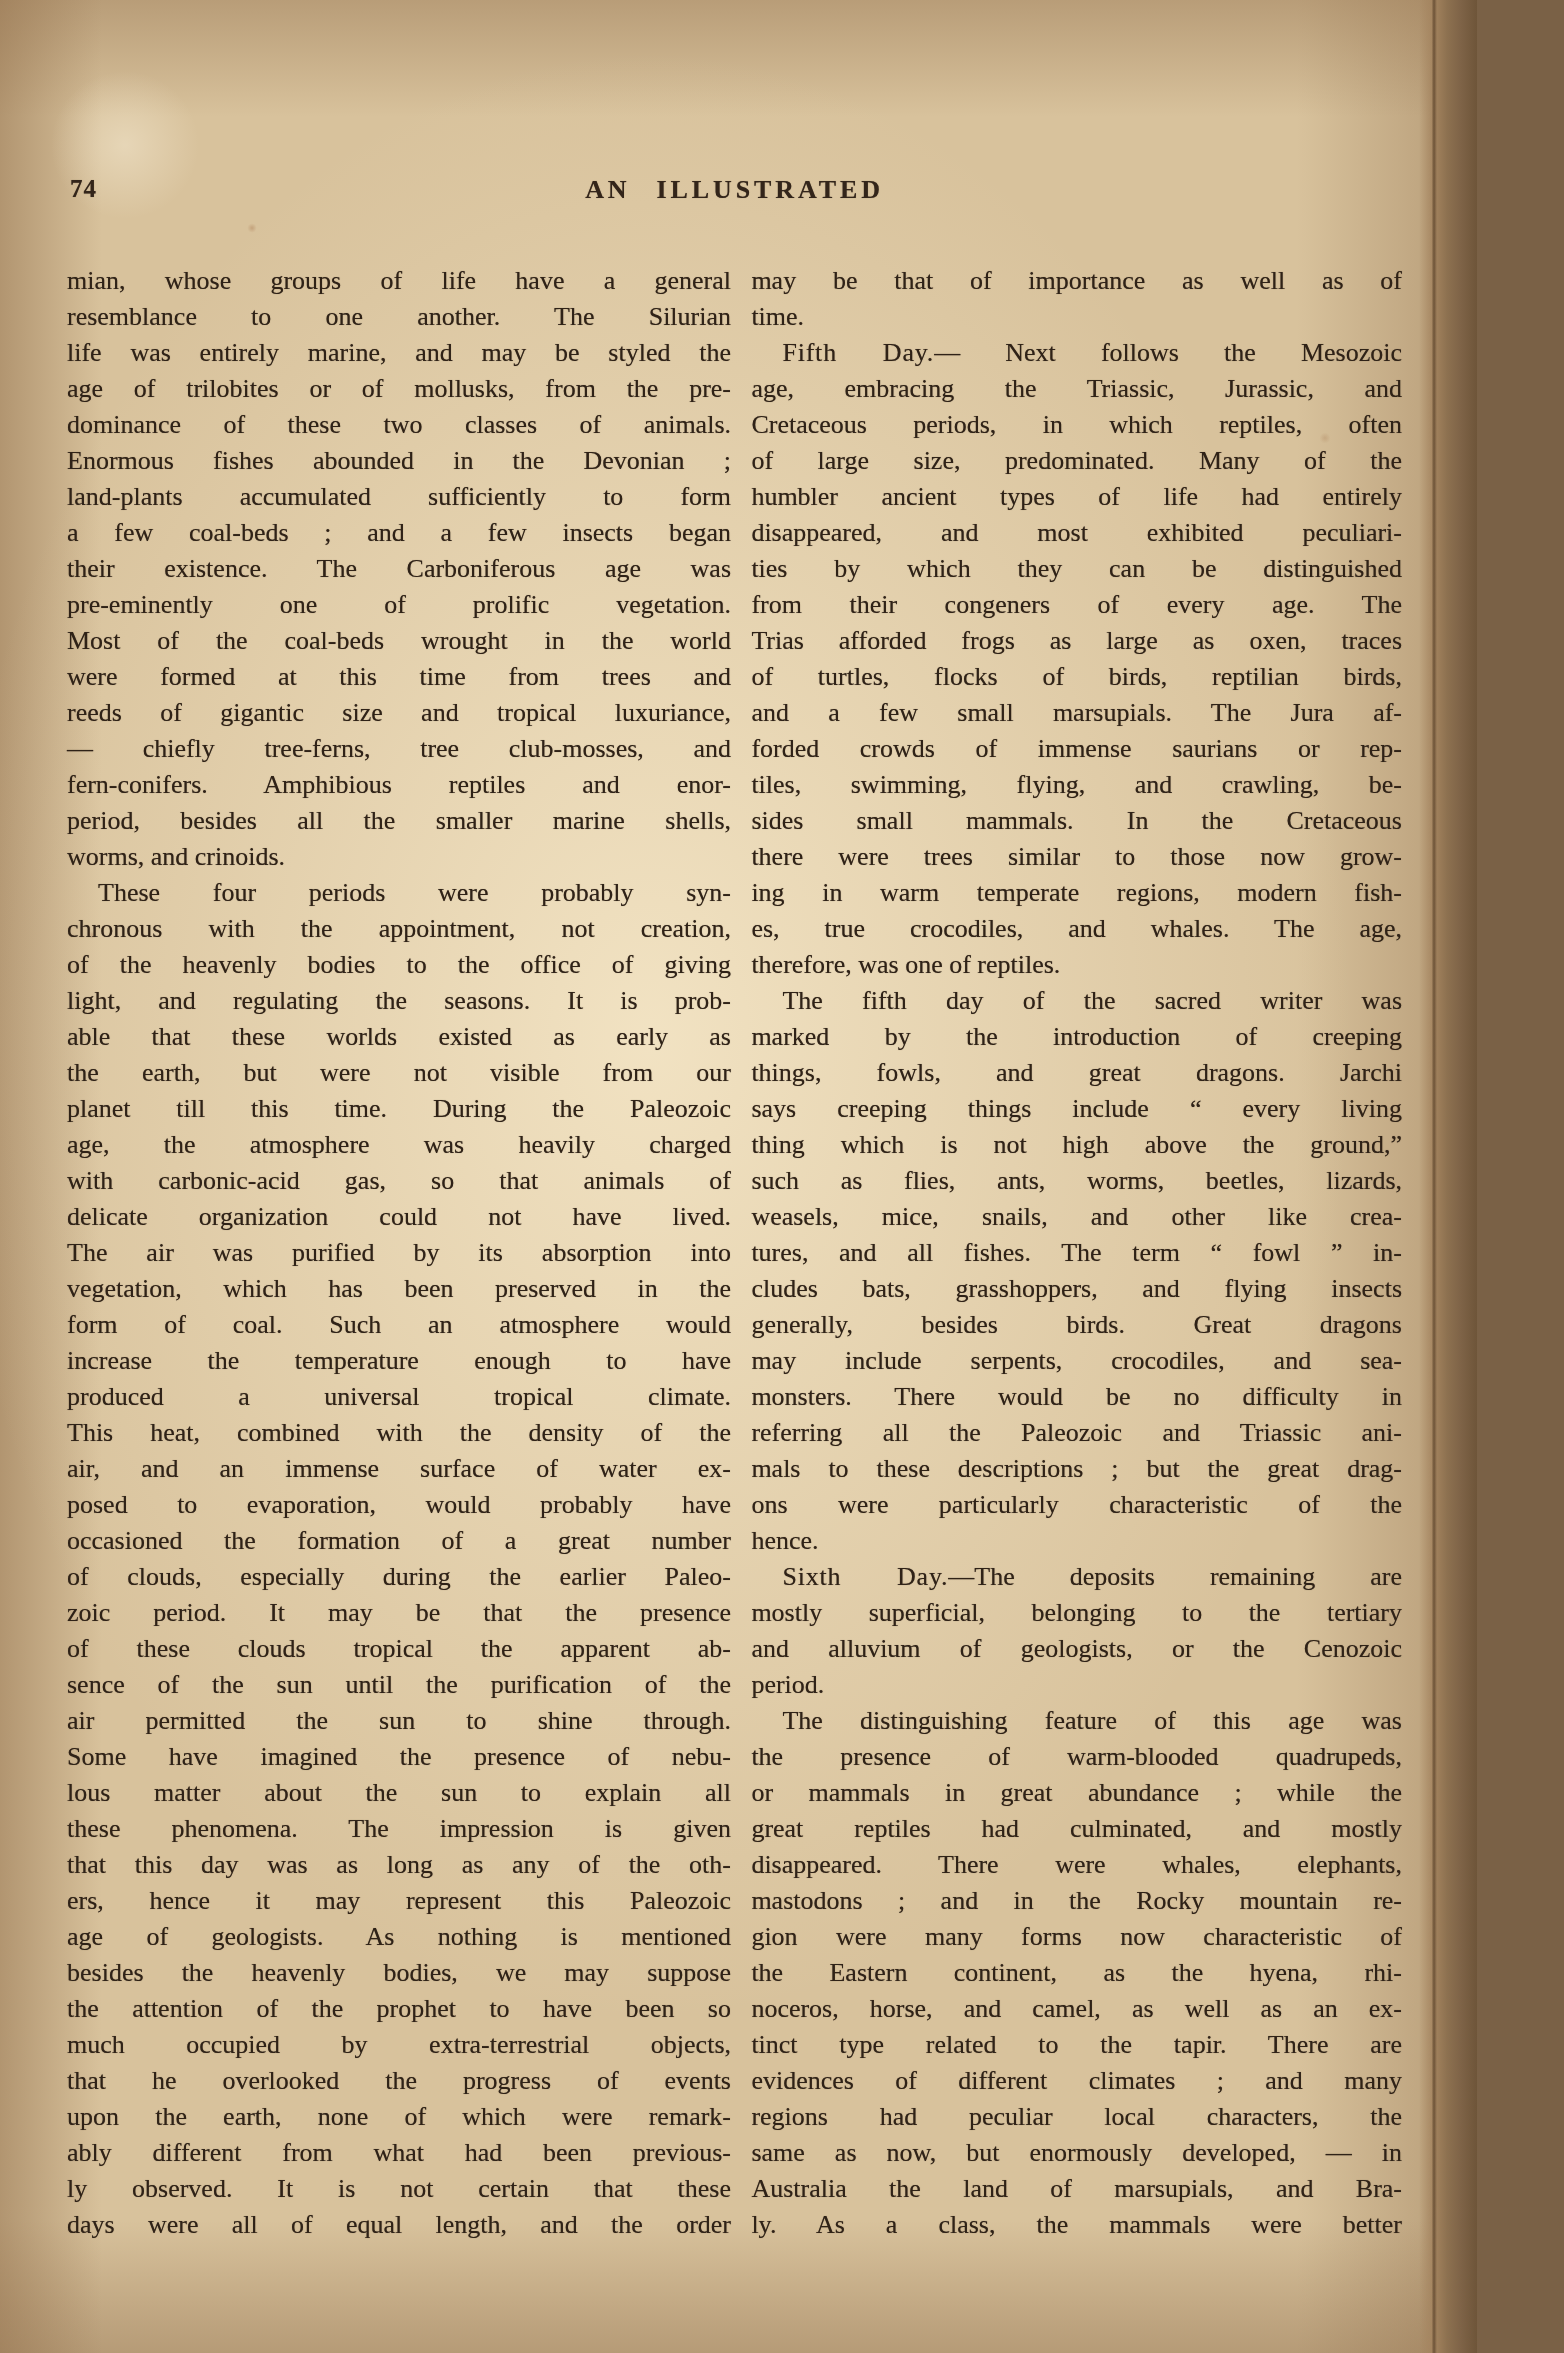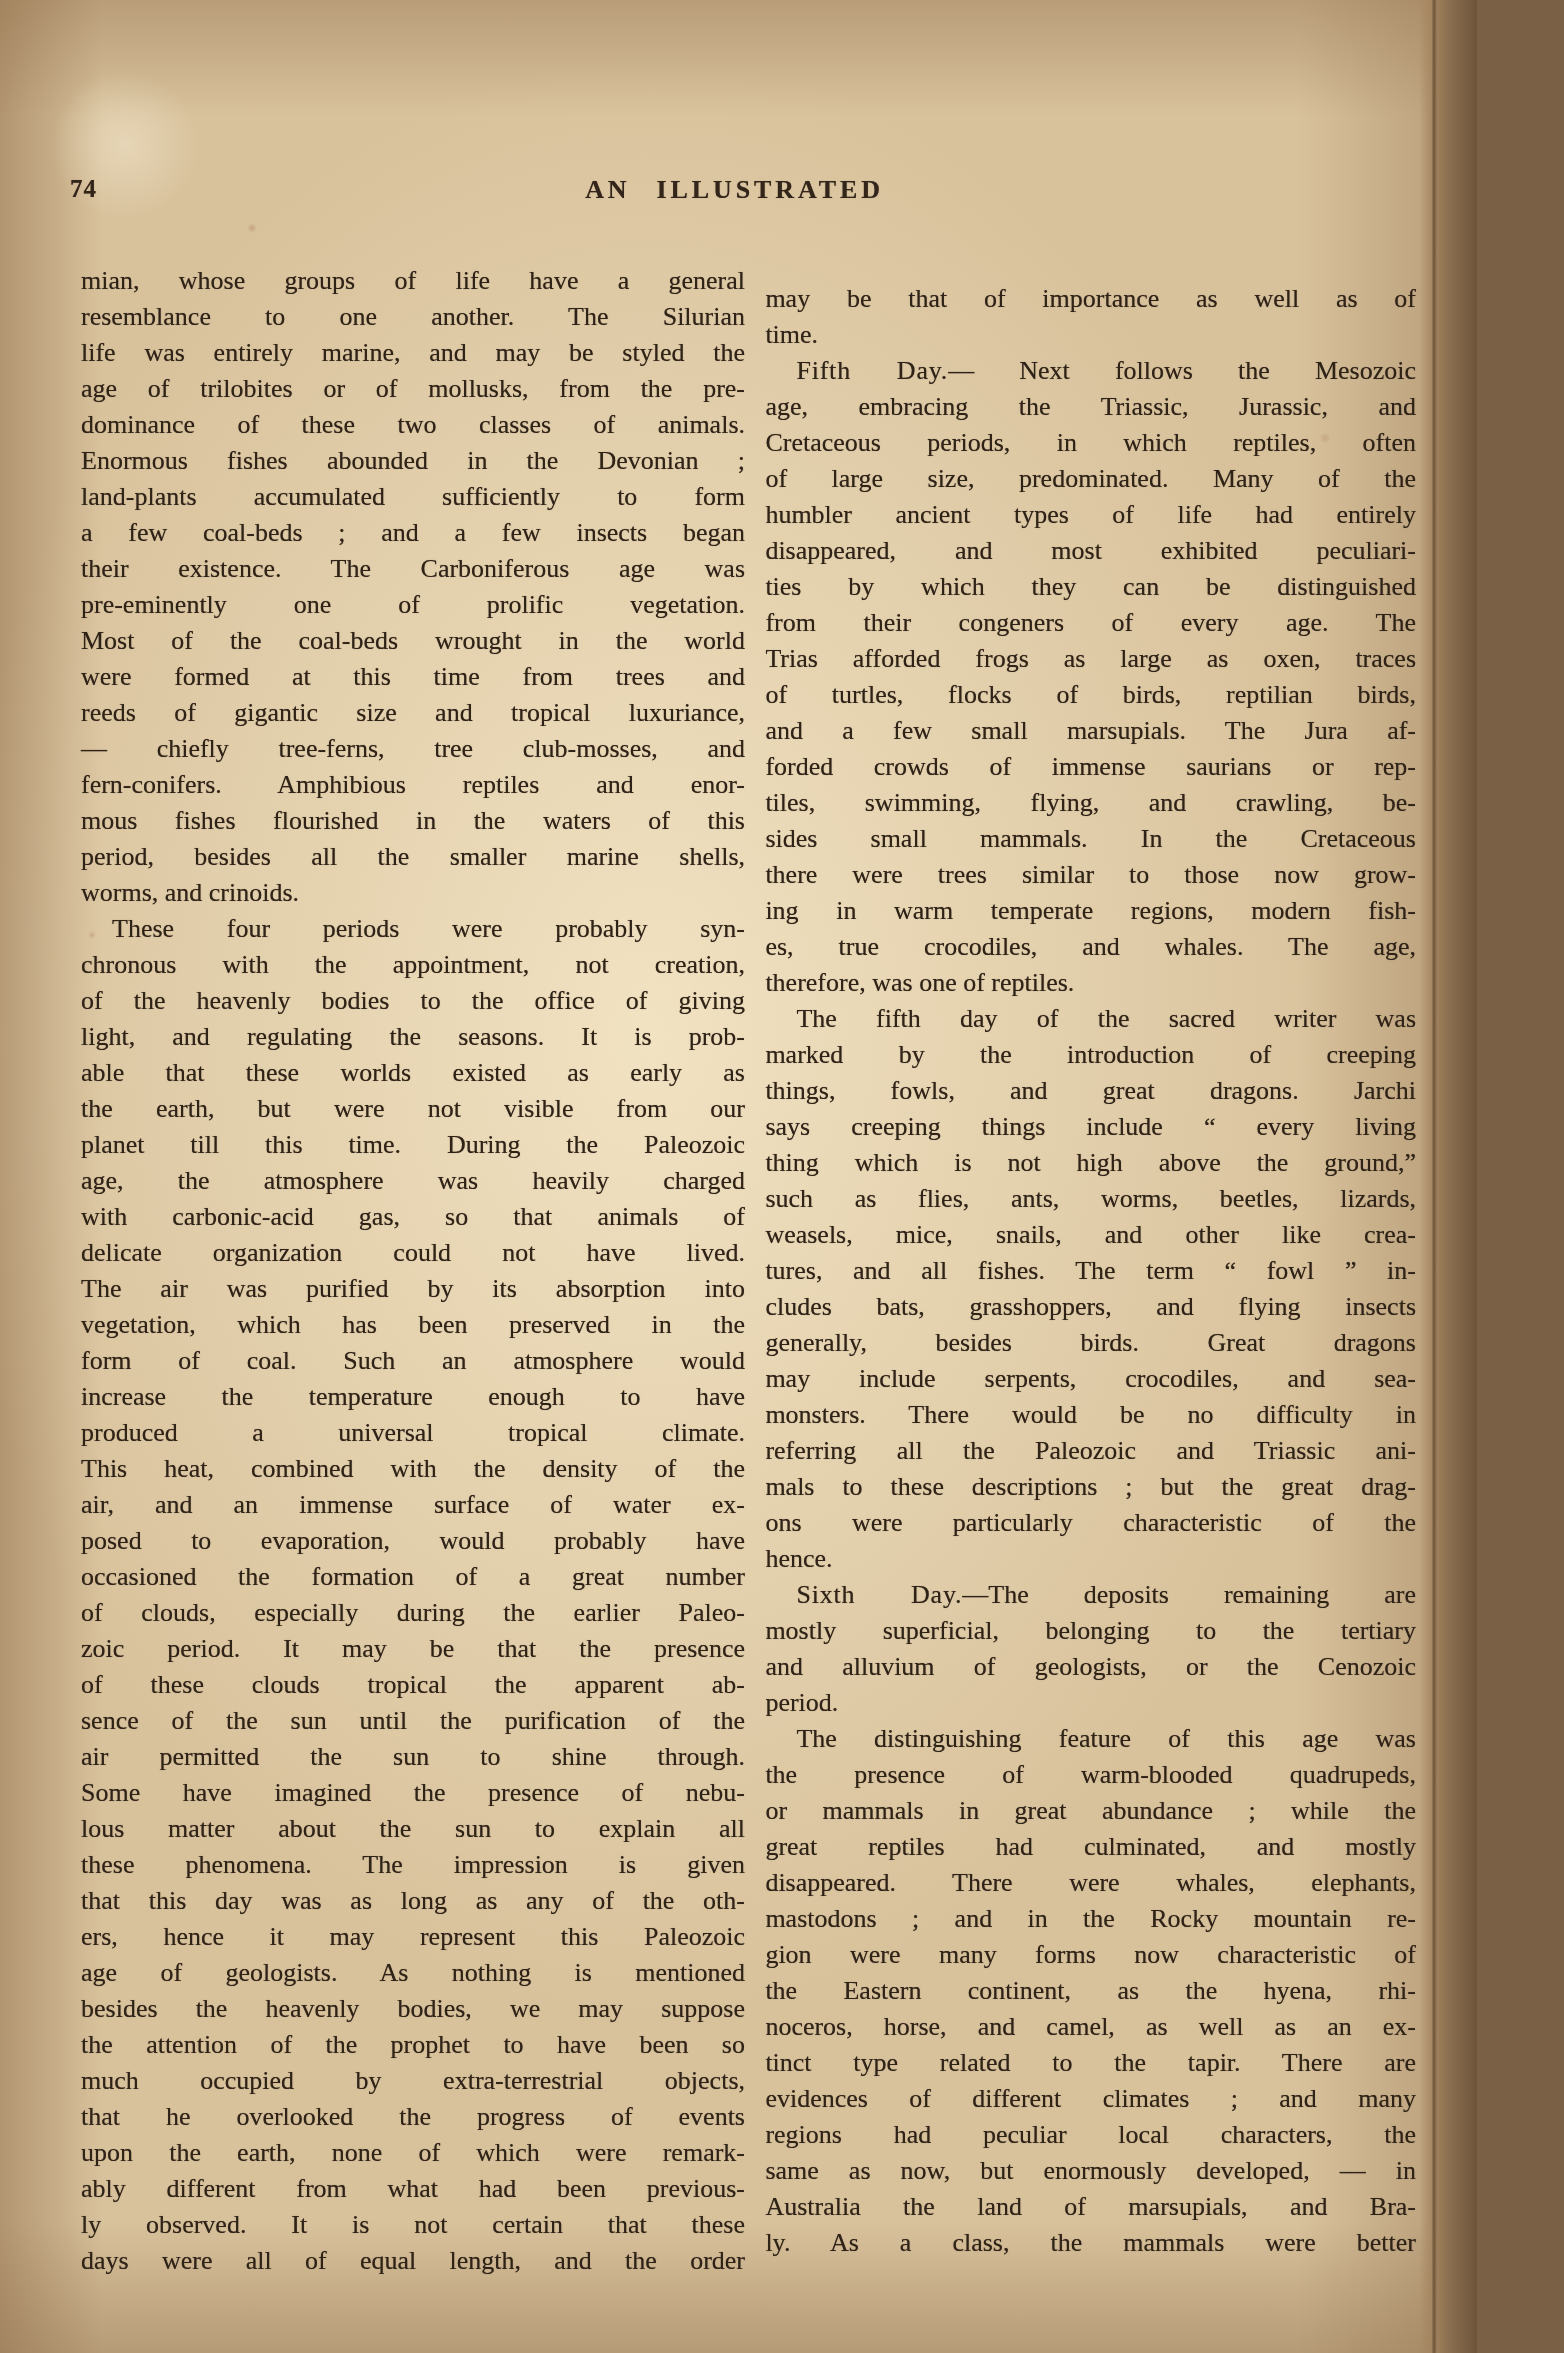--- a/index.html
+++ b/index.html
@@ -63,25 +63,25 @@
     text-align: center;
     font-size: 26px;
     font-weight: bold;
     letter-spacing: 3.9px;
     word-spacing: 15.6px;
     color: #33251a;
     text-shadow: 0 0 0.8px rgba(51,37,26,.5);
   }
   .text-block {
     position: absolute;
-    left: 81px;
+    left: 67px;
     top: 263px;
     width: 1335px;
     display: flex;
-    align-items: center;
+    align-items: flex-start;
   }
   .column {
     font-size: 26px;
     line-height: 36px;
     text-shadow: 0 0 0.8px rgba(47,34,23,.55);
   }
   .column.left  { width: 664px; }
   .column.right { flex: 1; }
   .divider {
     width: 1.6px;
@@ -117,21 +117,20 @@
         <div class="line">Enormous fishes abounded in the Devonian ;</div>
         <div class="line">land-plants accumulated sufficiently to form</div>
         <div class="line">a few coal-beds ; and a few insects began</div>
         <div class="line">their existence.  The Carboniferous age was</div>
         <div class="line">pre-eminently one of prolific vegetation.</div>
         <div class="line">Most of the coal-beds wrought in the world</div>
         <div class="line">were formed at this time from trees and</div>
         <div class="line">reeds of gigantic size and tropical luxuriance,</div>
         <div class="line">— chiefly tree-ferns, tree club-mosses, and</div>
         <div class="line">fern-conifers.  Amphibious reptiles and enor-</div>
-        <div class="line">mous fishes flourished in the waters of this</div>
         <div class="line">period, besides all the smaller marine shells,</div>
         <div class="line end">worms, and crinoids.</div>
         <div class="line ind">These four periods were probably syn-</div>
         <div class="line">chronous with the appointment, not creation,</div>
         <div class="line">of the heavenly bodies to the office of giving</div>
         <div class="line">light, and regulating the seasons.  It is prob-</div>
         <div class="line">able that these worlds existed as early as</div>
         <div class="line">the earth, but were not visible from our</div>
         <div class="line">planet till this time.  During the Paleozoic</div>
         <div class="line">age, the atmosphere was heavily charged</div>

